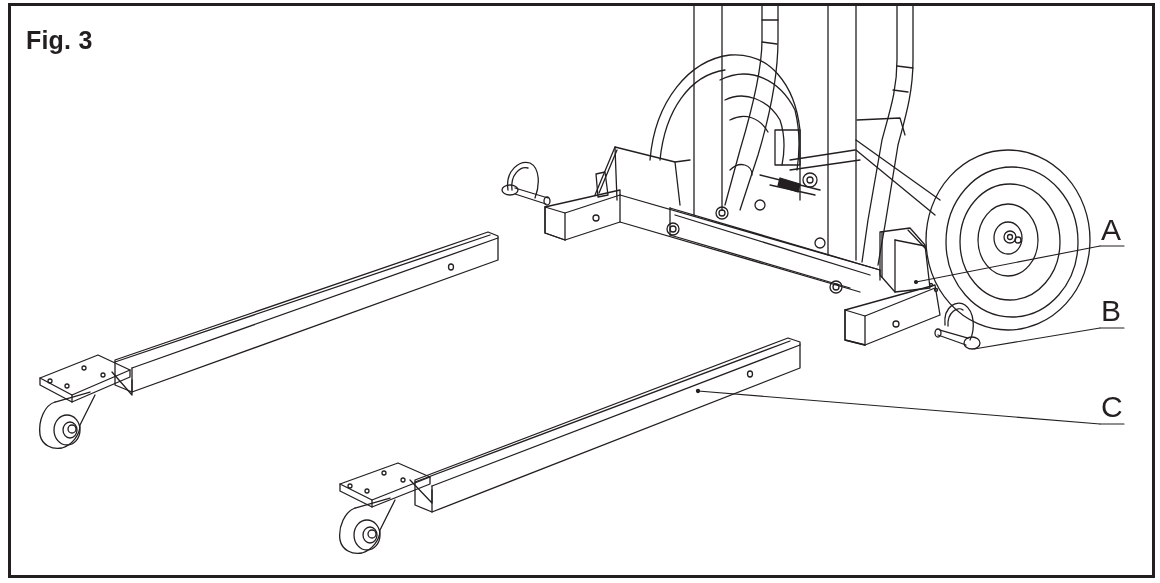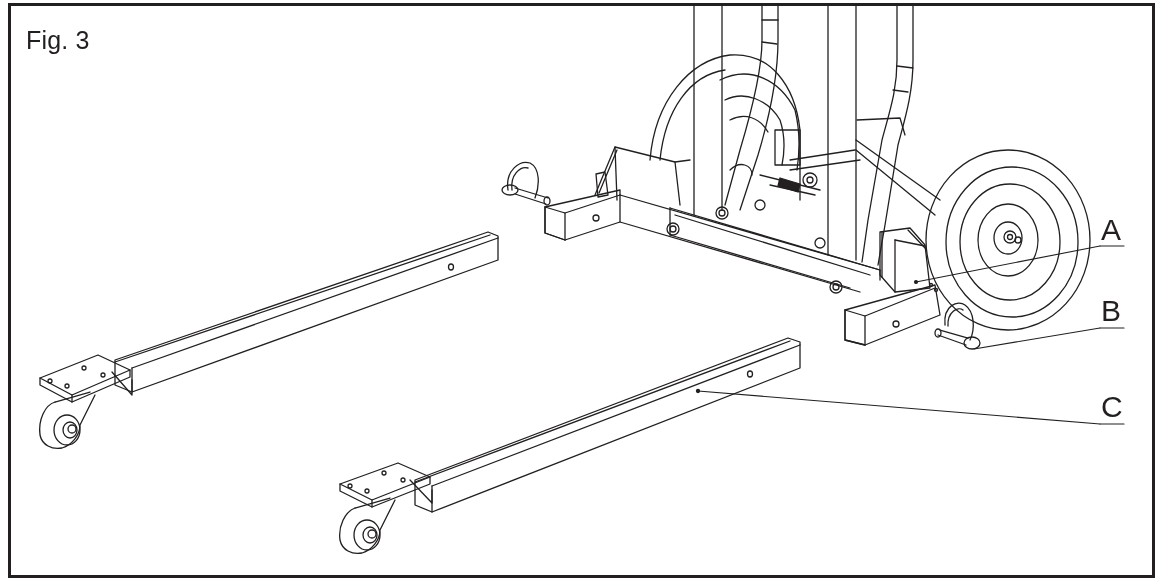--- a/index.html
+++ b/index.html
@@ -1,18 +1,18 @@
 <!DOCTYPE html>
 <html><head>
 <meta charset="utf-8">
 <style>
   html, body { margin: 0; padding: 0; background: #ffffff; }
   body { width: 1160px; height: 583px; position: relative; overflow: hidden; font-family: "Liberation Sans", sans-serif; }
   .frame { position: absolute; left: 8px; top: 3px; width: 1141px; height: 569px; border: 3px solid #231f20; background: #fff; }
-  .fig-title { position: absolute; left: 26px; top: 26px; font-size: 25px; font-weight: normal; color: #231f20; letter-spacing: 0.2px; }
+  .fig-title { position: absolute; left: 26px; top: 26px; font-size: 25px; font-weight: bold; color: #231f20; letter-spacing: 0.2px; }
   .callout { position: absolute; font-size: 30px; color: #231f20; line-height: 1; }
   svg.art { position: absolute; left: 0; top: 0; }
   svg.art * { vector-effect: non-scaling-stroke; }
 </style>
 </head>
 <body>
 
 <div class="frame"></div>
 
 <div class="fig-title">Fig. 3</div>

